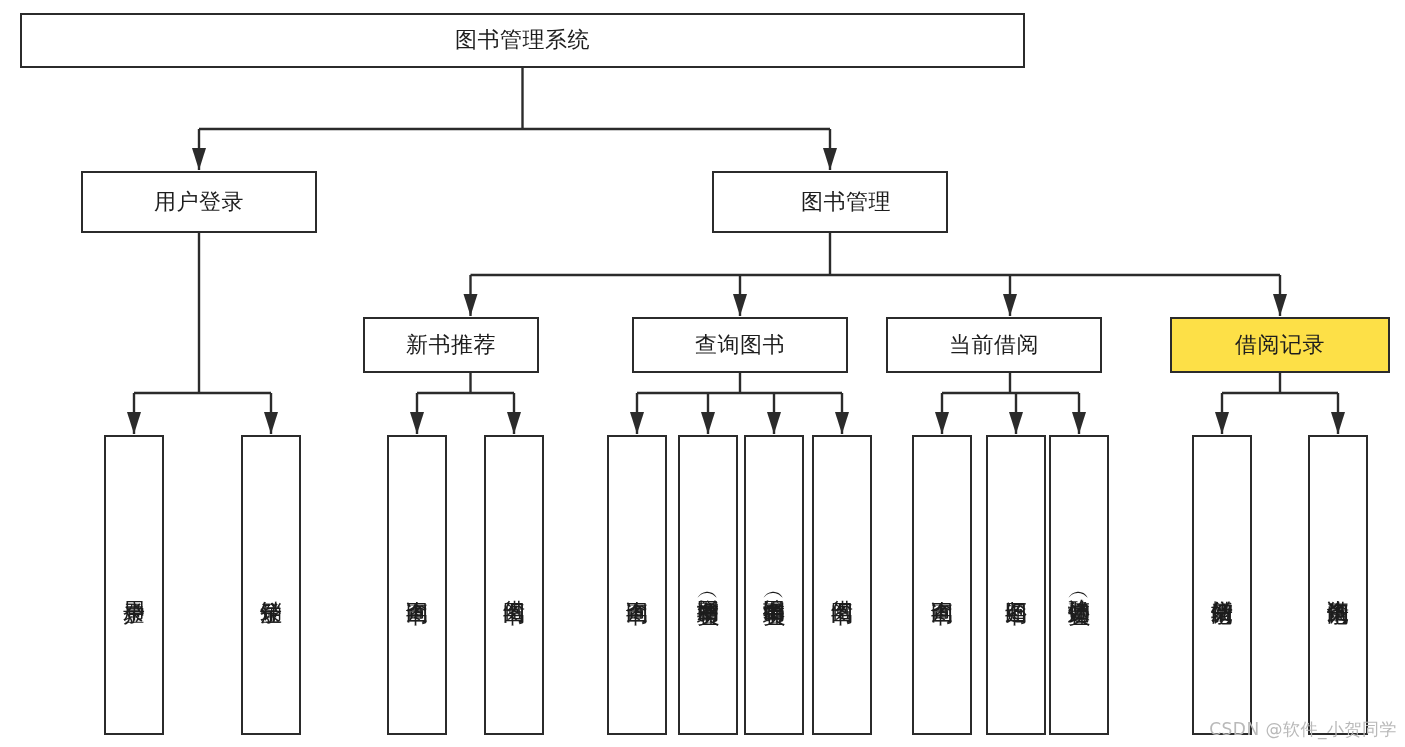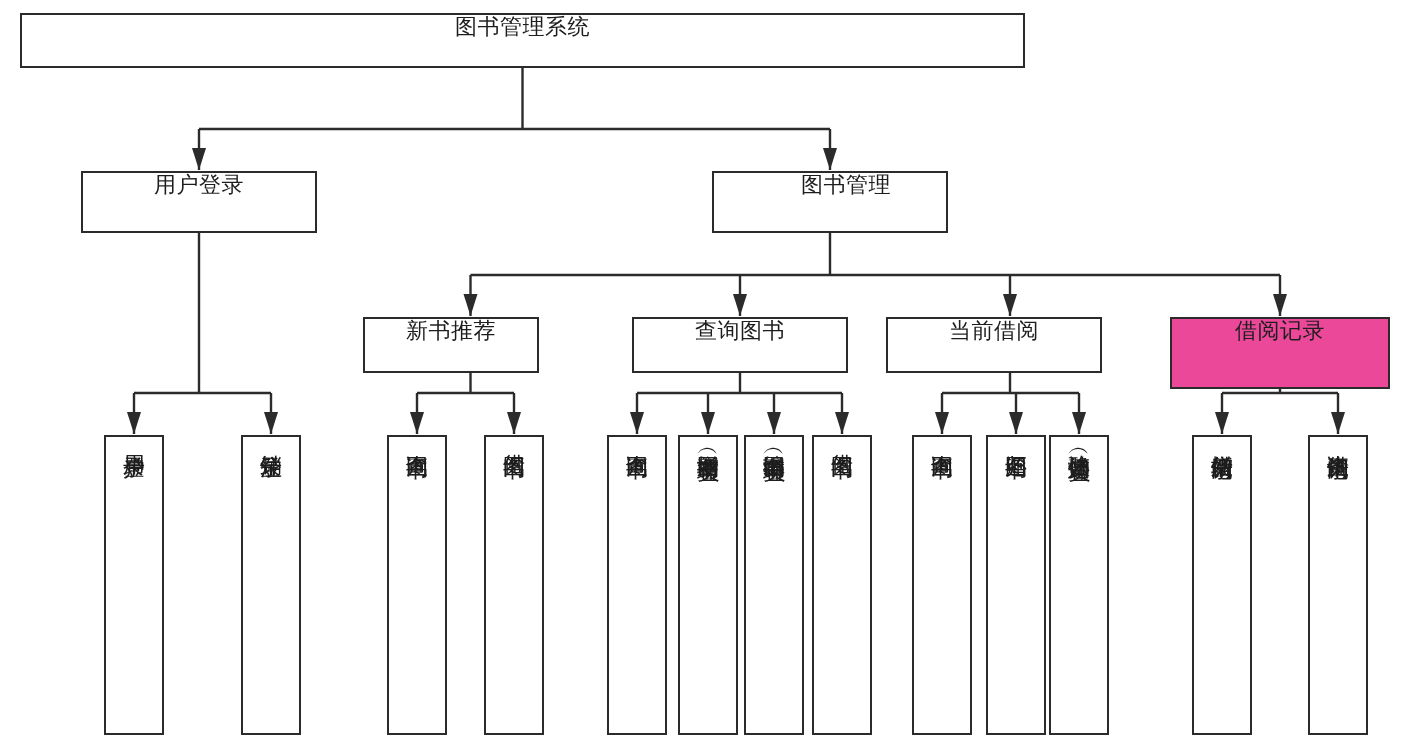--- a/index.html
+++ b/index.html
@@ -21,21 +21,21 @@
     top: 0;
     width: 1405px;
     height: 747px;
   }
   .node-box {
     position: absolute;
     box-sizing: border-box;
     background: #ffffff;
     border: 2px solid #2b2b2b;
     display: flex;
-    align-items: flex-start;
+    align-items: center;
     justify-content: center;
     overflow: hidden;
   }
   .node-label-h {
     font-size: 22px;
     line-height: 1.1;
     color: #1d1d1d;
     white-space: nowrap;
     letter-spacing: 0.5px;
   }
@@ -137,21 +137,21 @@
       </div>
       <div class="node-box" style="left: 363px; top: 317px; width: 176px; height: 56px; border-color: rgb(43, 43, 43); background: rgb(255, 255, 255);">
         <span class="node-label-h" style="color: rgb(29, 29, 29);">新书推荐</span>
       </div>
       <div class="node-box" style="left: 632px; top: 317px; width: 216px; height: 56px; border-color: rgb(43, 43, 43); background: rgb(255, 255, 255);">
         <span class="node-label-h" style="color: rgb(29, 29, 29);">查询图书</span>
       </div>
       <div class="node-box" style="left: 886px; top: 317px; width: 216px; height: 56px; border-color: rgb(43, 43, 43); background: rgb(255, 255, 255);">
         <span class="node-label-h" style="color: rgb(29, 29, 29);">当前借阅</span>
       </div>
-      <div class="node-box" style="left: 1170px; top: 317px; width: 220px; height: 72px; border-color: rgb(43, 43, 43); background: #ec4899;">
+      <div class="node-box" style="left: 1170px; top: 317px; width: 220px; height: 56px; border-color: rgb(43, 43, 43); background: #fde047;">
         <span class="node-label-h" style="color: rgb(29, 29, 29);">借阅记录</span>
       </div>
       <div class="node-box" style="left: 104px; top: 435px; width: 60px; height: 300px; border-color: rgb(43, 43, 43); background: rgb(255, 255, 255);">
         <span class="node-label-v" style="color: rgb(29, 29, 29);">用户登录</span>
       </div>
       <div class="node-box" style="left: 241px; top: 435px; width: 60px; height: 300px; border-color: rgb(43, 43, 43); background: rgb(255, 255, 255);">
         <span class="node-label-v" style="color: rgb(29, 29, 29);">注销登录</span>
       </div>
       <div class="node-box" style="left: 387px; top: 435px; width: 60px; height: 300px; border-color: rgb(43, 43, 43); background: rgb(255, 255, 255);">
         <span class="node-label-v" style="color: rgb(29, 29, 29);">查询图书</span>
@@ -180,13 +180,14 @@
       <div class="node-box" style="left: 1049px; top: 435px; width: 60px; height: 300px; border-color: rgb(43, 43, 43); background: rgb(255, 255, 255);">
         <span class="node-label-v" style="color: rgb(29, 29, 29);">确认归还（管理员）</span>
       </div>
       <div class="node-box" style="left: 1192px; top: 435px; width: 60px; height: 300px; border-color: rgb(43, 43, 43); background: rgb(255, 255, 255);">
         <span class="node-label-v" style="color: rgb(29, 29, 29);">新增借阅记录</span>
       </div>
       <div class="node-box" style="left: 1308px; top: 435px; width: 60px; height: 300px; border-color: rgb(43, 43, 43); background: rgb(255, 255, 255);">
         <span class="node-label-v" style="color: rgb(29, 29, 29);">查询借阅记录</span>
       </div>
     </div>
+  <div id="watermark">CSDN @软件_小贺同学</div>
 </div>
 
 </body></html>

